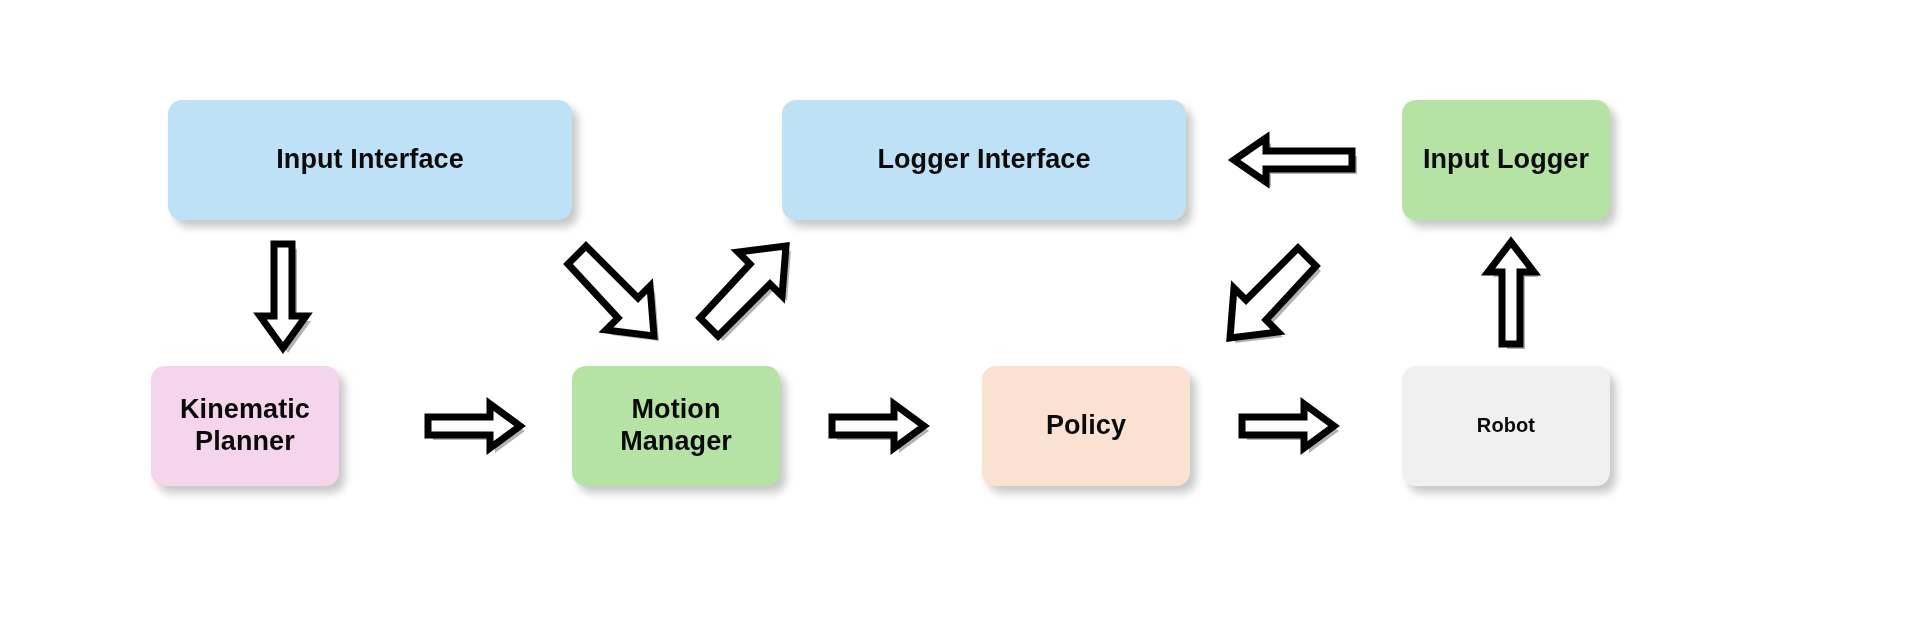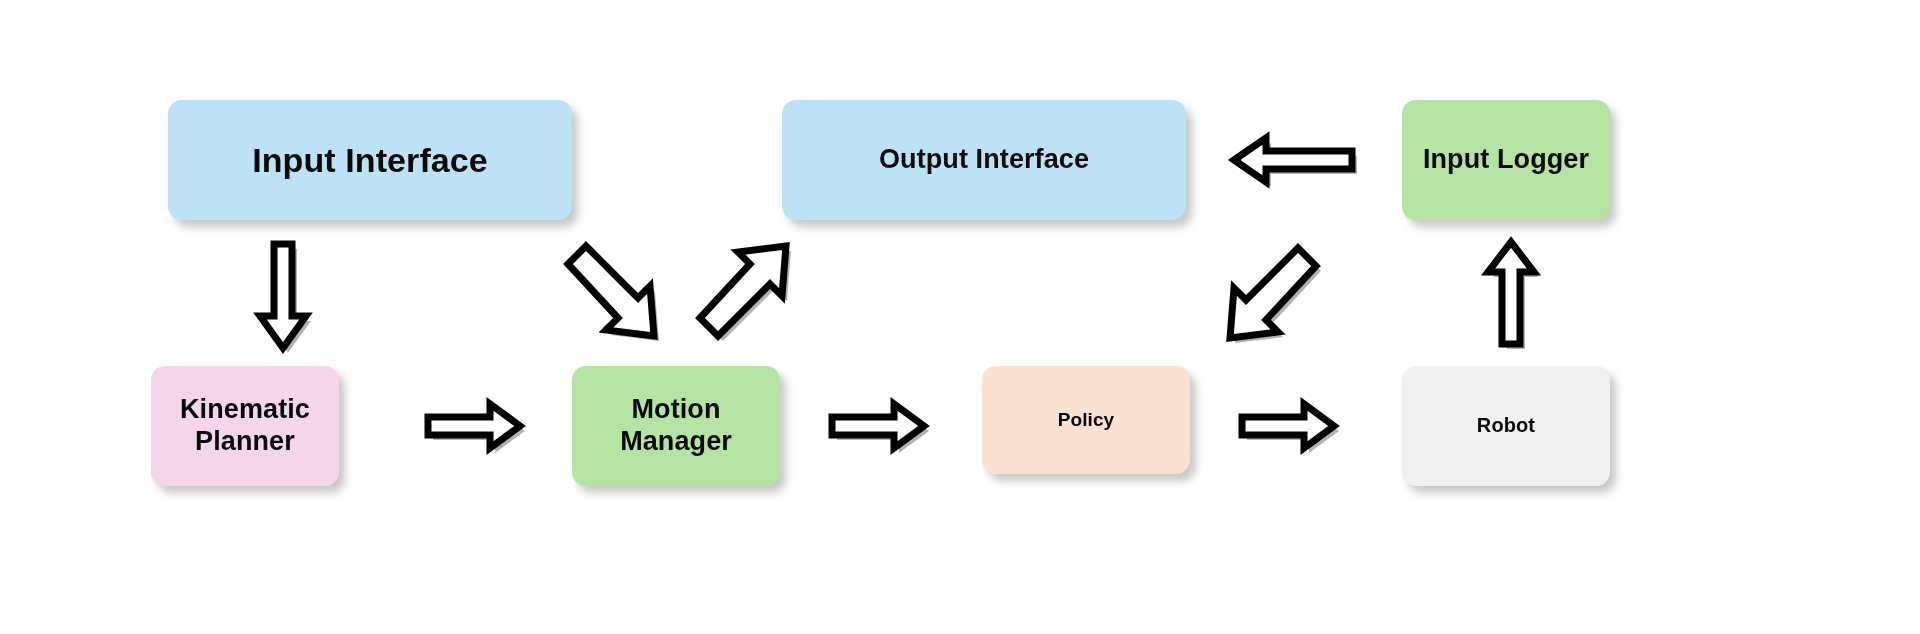--- a/index.html
+++ b/index.html
@@ -61,38 +61,38 @@
     fill: #000000;
     opacity: 0.30;
   }
 </style>
 </head>
 <body>
 
 <div id="canvas">
 
   <div id="nodes-layer">
-      <div class="node" style="left: 168px; top: 100px; width: 404px; height: 120px; background: rgb(190, 226, 245); font-size: 34px;">
+      <div class="node" style="left: 168px; top: 100px; width: 404px; height: 120px; background: rgb(190, 226, 245); font-size: 27px;">
         <span>Input Interface</span>
       </div>
       <div class="node" style="left: 782px; top: 100px; width: 404px; height: 120px; background: rgb(190, 226, 245); font-size: 27px;">
-        <span>Output Interface</span>
+        <span>Logger Interface</span>
       </div>
       <div class="node" style="left: 1402px; top: 100px; width: 208px; height: 120px; background: rgb(180, 227, 164); font-size: 27px;">
         <span>Input Logger</span>
       </div>
       <div class="node" style="left: 151px; top: 366px; width: 188px; height: 120px; background: rgb(244, 213, 236); font-size: 27px; align-items: center;">
         <span>Kinematic
 Planner</span>
       </div>
       <div class="node" style="left: 572px; top: 366px; width: 208px; height: 120px; background: rgb(180, 227, 164); font-size: 27px;">
         <span>Motion
 Manager</span>
       </div>
-      <div class="node" style="left: 982px; top: 366px; width: 208px; height: 108px; background: rgb(251, 225, 210); font-size: 19px;">
+      <div class="node" style="left: 982px; top: 366px; width: 208px; height: 120px; background: rgb(251, 225, 210); font-size: 27px;">
         <span>Policy</span>
       </div>
       <div class="node" style="left: 1402px; top: 366px; width: 208px; height: 120px; background: rgb(240, 240, 240); font-size: 20px;">
         <span>Robot</span>
       </div>
     </div>
 
   <div class="arrow" style="left:248px; top:238px;">
     <svg width="70" height="118" viewBox="0 0 70 118">
       <path class="shadow" d="M 26 6 L 44 6 L 44 78 L 58 78 L 35 110 L 12 78 L 26 78 Z" transform="translate(5,5)"></path>

